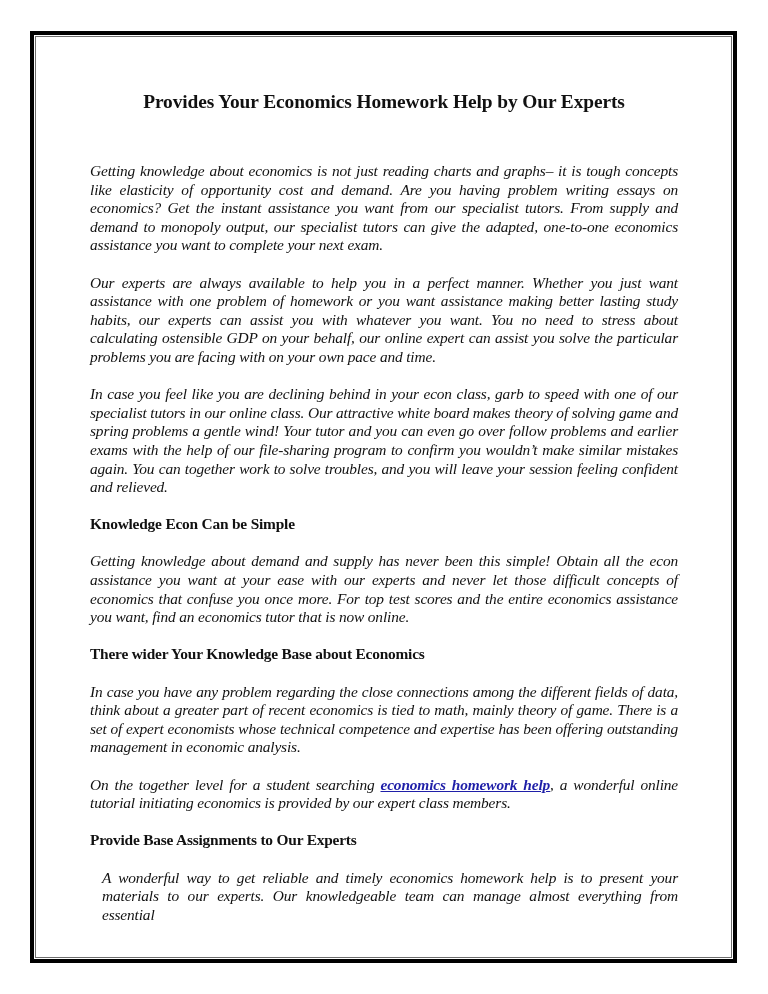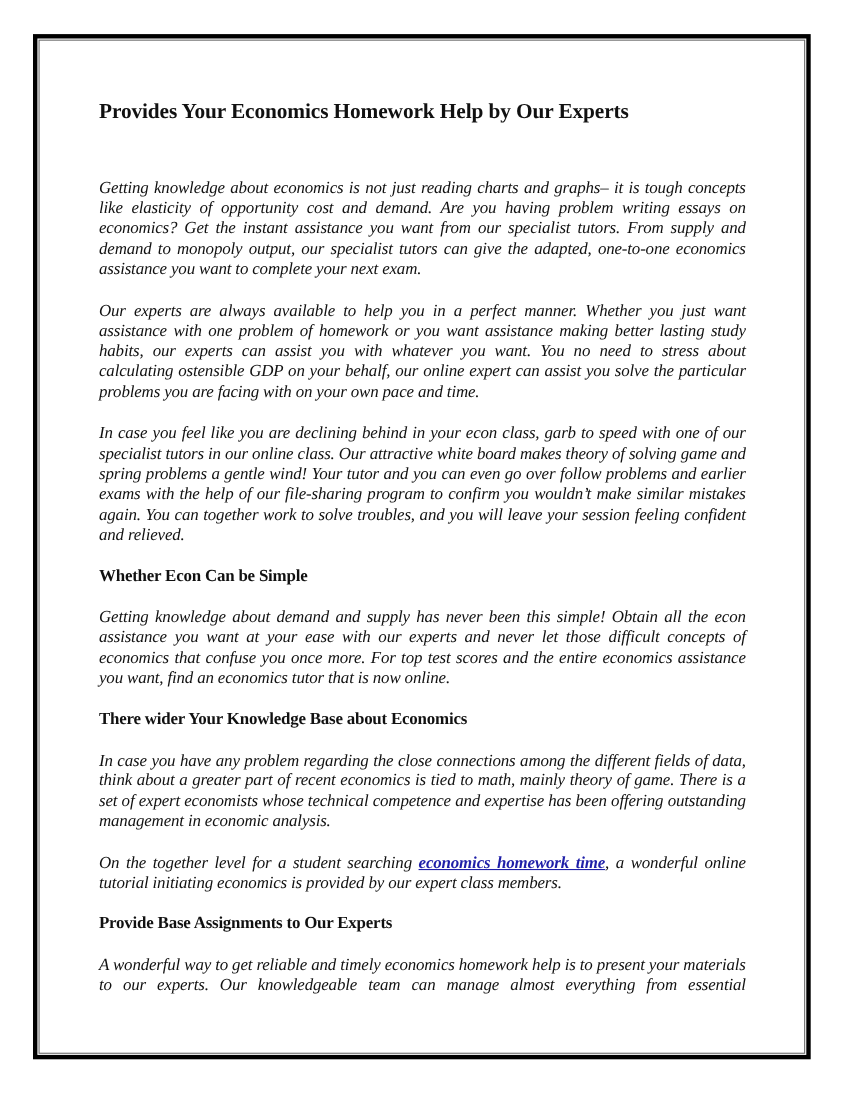--- a/index.html
+++ b/index.html
@@ -33,20 +33,21 @@
       border: 1px solid #6d6d6d;
     }
     .content {
       position: absolute;
       left: 90px;
       top: 90px;
       width: 588px;
     }
     .doc-title {
       margin: 0;
+      text-align: center;
       font-weight: bold;
       font-size: 19.4px;
       line-height: 24px;
       letter-spacing: -0.1px;
       white-space: nowrap;
     }
     .body {
       margin-top: 48px;
     }
     .para {
@@ -79,23 +80,23 @@
 
 <div class="content">
   <h1 class="doc-title">Provides Your Economics Homework Help by Our Experts</h1>
 
   <div class="body">
     <p class="para">Getting knowledge about economics is not just reading charts and graphs– it is tough concepts like elasticity of opportunity cost and demand. Are you having problem writing essays on economics? Get the instant assistance you want from our specialist tutors. From supply and demand to monopoly output, our specialist tutors can give the adapted, one-to-one economics assistance you want to complete your next exam.</p>
     <p class="para">Our experts are always available to help you in a perfect manner. Whether you just want assistance with one problem of homework or you want assistance making better lasting study habits, our experts can assist you with whatever you want. You no need to stress about calculating ostensible GDP on your behalf, our online expert can assist you solve the particular problems you are facing with on your own pace and time.</p>
 
     <p class="para">In case you feel like you are declining behind in your econ class, garb to speed with one of our specialist tutors in our online class. Our attractive white board makes theory of solving game and spring problems a gentle wind! Your tutor and you can even go over follow problems and earlier exams with the help of our file-sharing program to confirm you wouldn’t make similar mistakes again. You can together work to solve troubles, and you will leave your session feeling confident and relieved.</p>
 
-    <h2 class="section-heading">Whether Econ Can be Simple</h2>
+    <h2 class="section-heading">Knowledge Econ Can be Simple</h2>
     <p class="para">Getting knowledge about demand and supply has never been this simple! Obtain all the econ assistance you want at your ease with our experts and never let those difficult concepts of economics that confuse you once more. For top test scores and the entire economics assistance you want, find an economics tutor that is now online.</p>
 
     <h2 class="section-heading">There wider Your Knowledge Base about Economics</h2>
     <p class="para">In case you have any problem regarding the close connections among the different fields of data, think about a greater part of recent economics is tied to math, mainly theory of game. There is a set of expert economists whose technical competence and expertise has been offering outstanding management in economic analysis.</p>
-    <p class="para"><span>On the together level for a student searching </span><a class="inline-link" href="#">economics homework time</a><span>, a wonderful online tutorial initiating economics is provided by our expert class members.</span></p>
+    <p class="para"><span>On the together level for a student searching </span><a class="inline-link" href="#">economics homework help</a><span>, a wonderful online tutorial initiating economics is provided by our expert class members.</span></p>
 
     <h2 class="section-heading">Provide Base Assignments to Our Experts</h2>
-    <p class="para" style="text-align-last: justify;">A wonderful way to get reliable and timely economics homework help is to present your materials to our experts. Our knowledgeable team can manage almost everything from essential</p>
+    <p class="para" style="text-align-last: justify; margin-left: 12px;">A wonderful way to get reliable and timely economics homework help is to present your materials to our experts. Our knowledgeable team can manage almost everything from essential</p>
   </div>
 </div>
 
 </body></html>

